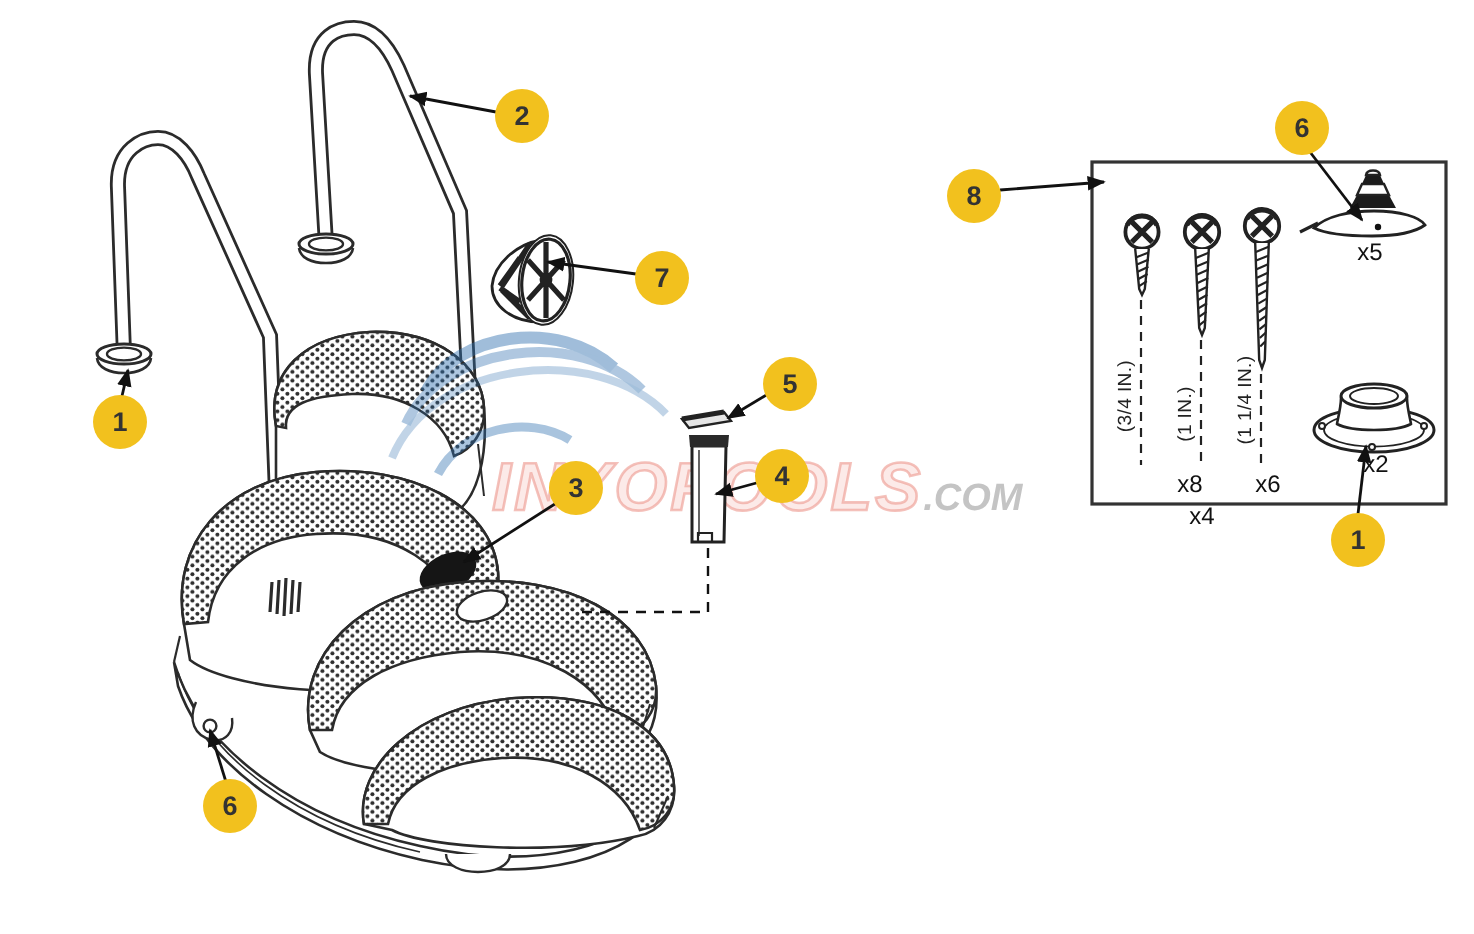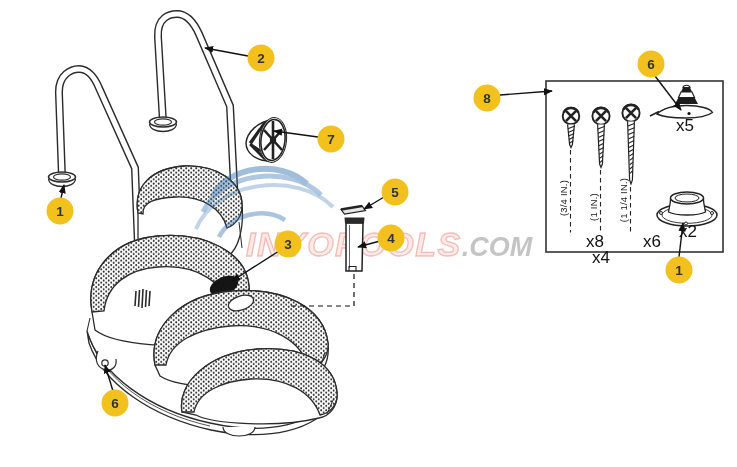--- a/index.html
+++ b/index.html
@@ -5,28 +5,28 @@
   html,body{margin:0;padding:0;background:#fff}
   .stage{position:relative;width:737px;height:467px;background:#fff;overflow:hidden;
          font-family:"Liberation Sans",sans-serif}
   svg.layer{position:absolute;left:0;top:0}
   #art-base{z-index:0}
   #art-overlay{z-index:2}
   .watermark{position:absolute;left:246px;top:227px;z-index:1;white-space:nowrap;
              font-style:italic;font-weight:bold;line-height:1}
   .wm-main{font-size:34px;letter-spacing:1.5px;color:rgba(247,203,197,.40);
            -webkit-text-stroke:1.3px rgba(236,152,141,.60)}
-  .wm-tld{font-size:27px;color:rgba(165,165,165,.65)}
+  .wm-tld{font-size:19px;color:rgba(165,165,165,.65)}
   .badge{position:absolute;z-index:3;width:27px;height:27px;border-radius:50%;
          background:#F2C11E;display:flex;align-items:center;justify-content:center;
          font-size:13.5px;font-weight:bold;color:#333;transform:translate(-50%,-50%)}
   .vlabel{position:absolute;z-index:3;transform:translate(-50%,-50%) rotate(-90deg);
           font-size:9.5px;color:#222;white-space:nowrap;letter-spacing:.2px}
   .qty{position:absolute;z-index:3;transform:translate(-50%,-50%);
-       font-size:17px;color:#111}
+       font-size:12px;color:#111}
 </style>
 </head>
 <body>
 
 <div class="stage">
 
   <svg id="art-base" class="layer" width="737" height="467" viewBox="0 0 737 467">
     <defs>
       <pattern id="dots" width="5" height="4.4" patternUnits="userSpaceOnUse">
         <rect width="5" height="4.4" fill="#ffffff"></rect>
@@ -212,17 +212,17 @@
   <div class="badge" style="left:331px;top:139px">7</div>
   <div class="badge" style="left:487px;top:98px">8</div>
   <div class="badge" style="left:651px;top:64px">6</div>
   <div class="badge" style="left:679px;top:270px">1</div>
 
   <span class="vlabel" style="left:563px;top:198px">(3/4 IN.)</span>
   <span class="vlabel" style="left:593px;top:207px">(1 IN.)</span>
   <span class="vlabel" style="left:623px;top:200px">(1 1/4 IN.)</span>
   <span class="qty" style="left:595px;top:242px">x8</span>
   <span class="qty" style="left:601px;top:258px">x4</span>
-  <span class="qty" style="left:652px;top:242px">x6</span>
+  <span class="qty" style="left:634px;top:242px">x6</span>
   <span class="qty" style="left:685px;top:126px">x5</span>
   <span class="qty" style="left:688px;top:232px">x2</span>
 
 </div>
 
 </body></html>

